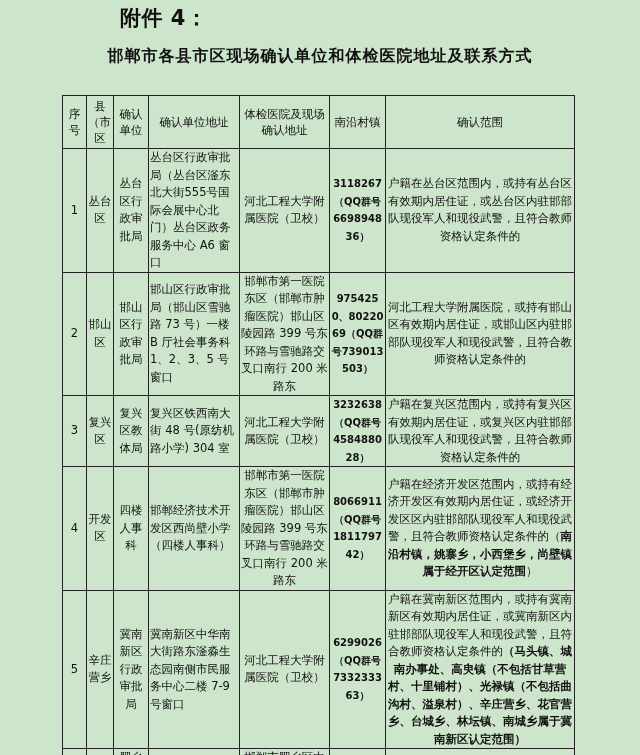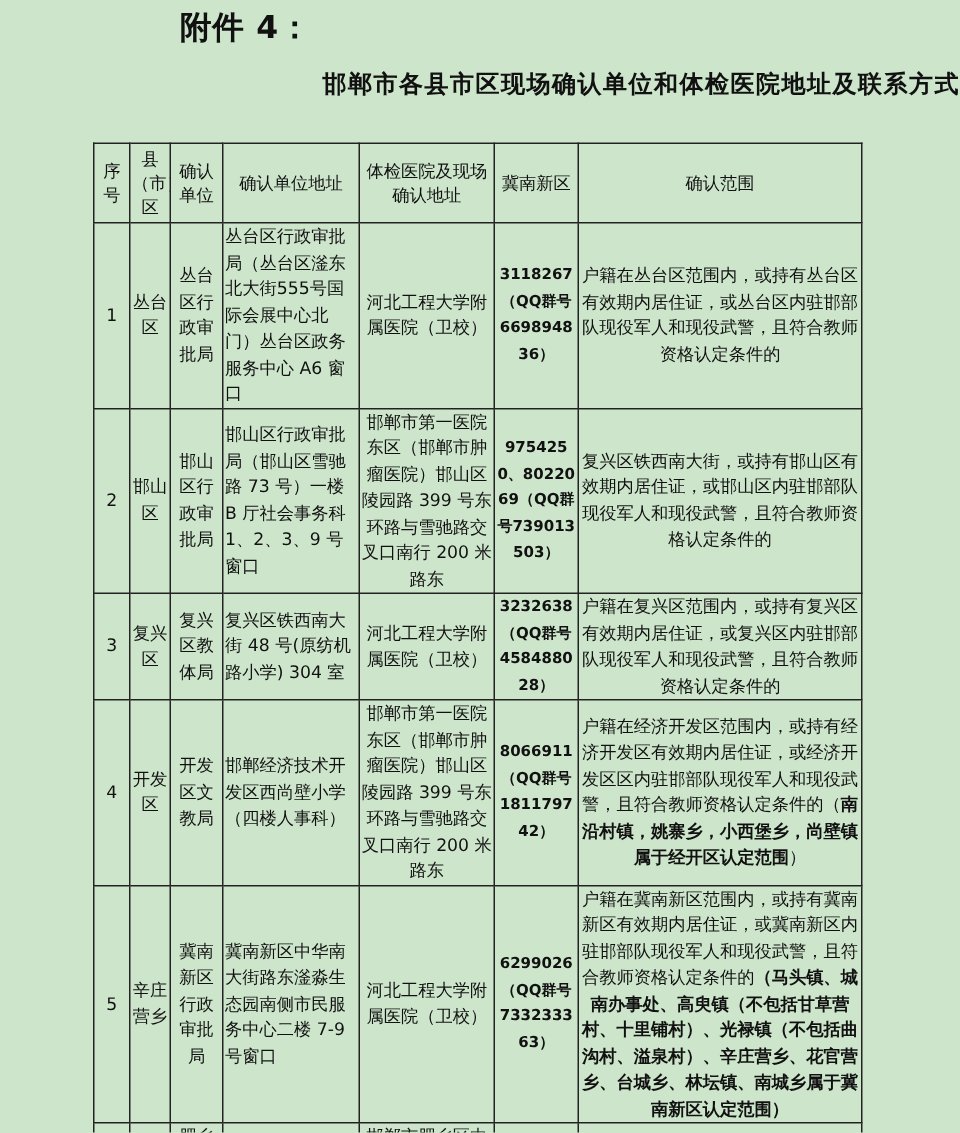--- a/index.html
+++ b/index.html
@@ -9,21 +9,21 @@
     font-family: "DejaVu Sans", "Liberation Sans", sans-serif;
     color: #111;
     position: relative;
   }
   .attach {
     position: absolute; left: 92px; top: 4px;
     font-size: 21px; font-weight: bold; letter-spacing: 0.5px; margin-left: 28px;
   }
   .title {
     position: absolute; left: 0; width: 640px; top: 46px;
-    text-align: right; font-size: 16px; font-weight: bold; letter-spacing: 1px;
+    text-align: center; font-size: 16px; font-weight: bold; letter-spacing: 1px;
   }
   table {
     position: absolute; left: 62px; top: 95px;
     border-collapse: collapse;
     table-layout: fixed;
     width: 512px;
     font-size: 11.5px;
     line-height: 17.5px;
   }
   td, th {
@@ -56,58 +56,58 @@
     <col style="width:56px">
     <col style="width:189px">
   </colgroup>
   <tbody>
       <tr style="height:53px">
     <th>序号</th>
     <th>县（市）区</th>
     <th>确认单位</th>
     <th>确认单位地址</th>
     <th>体检医院及现场确认地址</th>
-    <th>冀南新区</th>
+    <th>南沿村镇</th>
     <th>确认范围</th>
   </tr>
 
   <tr style="height:116px">
     <td>1</td>
     <td>丛台区</td>
     <td>丛台区行政审批局</td>
     <td class="addr">丛台区行政审批局（丛台区滏东北大街555号国际会展中心北门）丛台区政务服务中心 A6 窗口</td>
     <td>河北工程大学附属医院（卫校）</td>
     <td class="phone">3118267（QQ群号669894836）</td>
     <td class="scope">户籍在丛台区范围内，或持有丛台区有效期内居住证，或丛台区内驻邯部队现役军人和现役武警，且符合教师资格认定条件的</td>
   </tr>
 
   <tr style="height:104px">
     <td>2</td>
     <td>邯山区</td>
     <td>邯山区行政审批局</td>
-    <td class="addr">邯山区行政审批局（邯山区雪驰路 73 号）一楼 B 厅社会事务科 1、2、3、9 号窗口</td>
+    <td class="addr">邯山区行政审批局（邯山区雪驰路 73 号）一楼 B 厅社会事务科 1、2、3、5 号窗口</td>
     <td>邯郸市第一医院东区（邯郸市肿瘤医院）邯山区陵园路 399 号东环路与雪驰路交叉口南行 200 米路东</td>
     <td class="phone">9754250、8022069（QQ群号739013503）</td>
-    <td class="scope">复兴区铁西南大街，或持有邯山区有效期内居住证，或邯山区内驻邯部队现役军人和现役武警，且符合教师资格认定条件的</td>
+    <td class="scope">河北工程大学附属医院，或持有邯山区有效期内居住证，或邯山区内驻邯部队现役军人和现役武警，且符合教师资格认定条件的</td>
   </tr>
 
   <tr style="height:66px">
     <td>3</td>
     <td>复兴区</td>
     <td>复兴区教体局</td>
     <td class="addr">复兴区铁西南大街 48 号(原纺机路小学) 304 室</td>
     <td>河北工程大学附属医院（卫校）</td>
     <td class="phone">3232638（QQ群号458488028）</td>
     <td class="scope">户籍在复兴区范围内，或持有复兴区有效期内居住证，或复兴区内驻邯部队现役军人和现役武警，且符合教师资格认定条件的</td>
   </tr>
 
   <tr style="height:104px">
     <td>4</td>
     <td>开发区</td>
-    <td>开发区文教局</td>
+    <td>四楼人事科</td>
     <td class="addr">邯郸经济技术开发区西尚壁小学（四楼人事科）</td>
     <td>邯郸市第一医院东区（邯郸市肿瘤医院）邯山区陵园路 399 号东环路与雪驰路交叉口南行 200 米路东</td>
     <td class="phone">8066911（QQ群号181179742）</td>
     <td class="scope"><span>户籍在经济开发区范围内，或持有经济开发区有效期内居住证，或经济开发区区内驻邯部队现役军人和现役武警，且符合教师资格认定条件的（</span><span class="b">南沿村镇，姚寨乡，小西堡乡，尚壁镇属于经开区认定范围</span><span>）</span></td>
   </tr>
 
   <tr style="height:151px">
     <td>5</td>
     <td>辛庄营乡</td>
     <td>冀南新区行政审批局</td>

